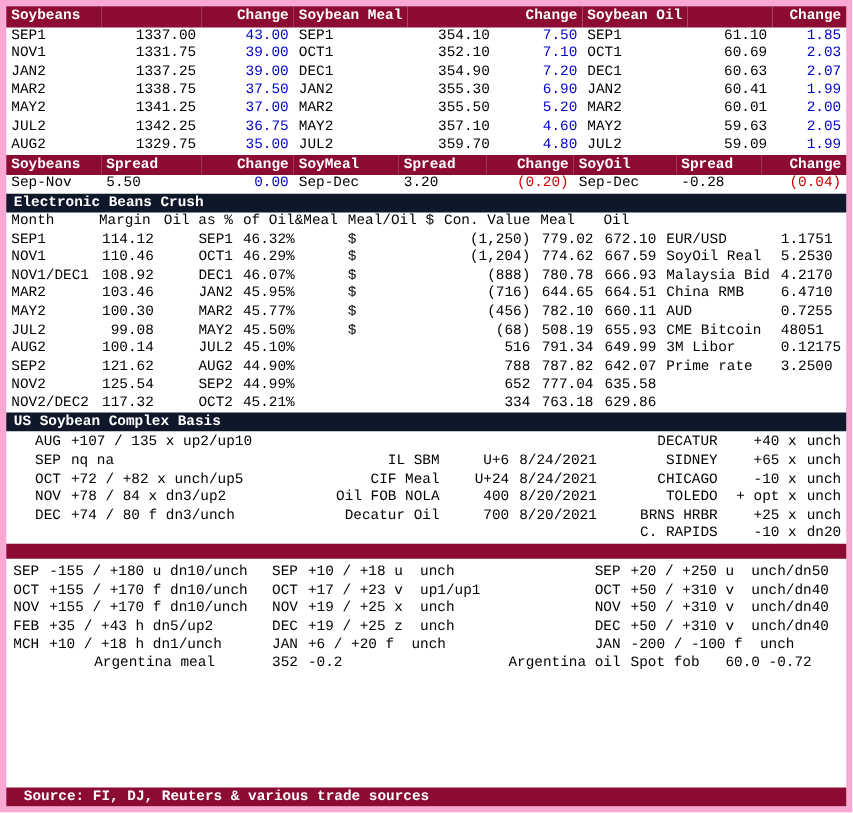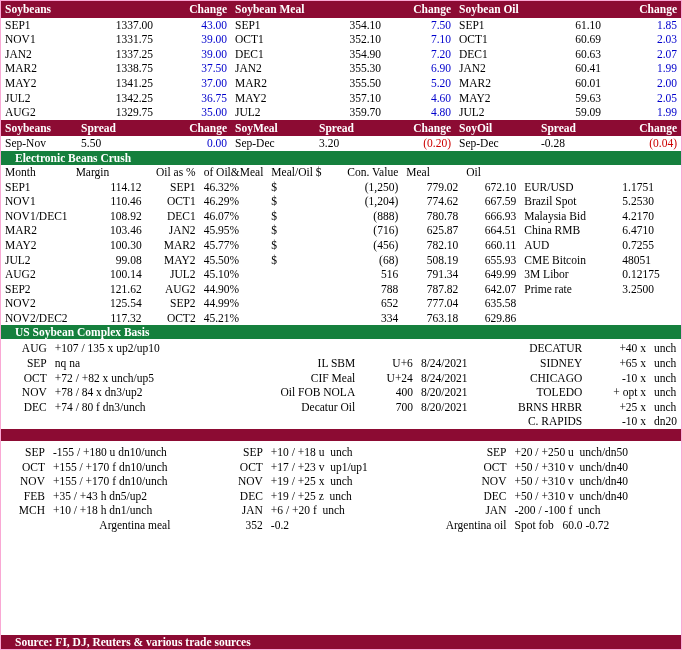--- a/index.html
+++ b/index.html
@@ -4,31 +4,31 @@
 <style>
   html,body{margin:0;padding:0;}
   body{
     width:682px;height:650px;
     background:#ffffff;
     font-family:"Liberation Serif", serif;
     font-size:11.5px;
     color:#000;
     -webkit-font-smoothing:none;
   }
-  .page{position:relative;width:682px;height:650px;box-sizing:border-box;border:1px solid #f9a8d4;}
+  .page{position:relative;width:682px;height:650px;box-sizing:border-box;border:5px solid #f9a8d4;font-family:Liberation Mono, monospace;}
   table{border-collapse:collapse;}
   .hdr{background:#8c0b33;color:#fff;font-weight:bold;}
   .hdr td{padding:1px 4px;}
   .blue{color:#0000cc;}
   .red{color:#cc0000;}
   .r{text-align:right;}
   .c{text-align:center;}
   td{padding:0px 4px;line-height:14.6px;white-space:nowrap;}
   .sec{width:100%;}
-  .band{background:#15803d;color:#fff;font-weight:bold;padding:1px 14px;}
+  .band{background:#0f172a;color:#fff;font-weight:bold;padding:1px 6px;}
   .thinband{background:#8c0b33;height:12px;}
   .footer{background:#8c0b33;color:#fff;font-weight:bold;padding:1px 14px;position:absolute;bottom:0;left:0;right:0;}
   .t1 td{height:14.6px;}
 </style>
 </head>
 <body>
 
 <div class="page">
 
   <table class="sec t1">
@@ -180,21 +180,21 @@
     </tr>
     <tr>
       <td>NOV1</td>
       <td class="r">110.46</td>
       <td class="r">OCT1</td>
       <td>46.29%</td>
       <td>$</td>
       <td class="r">(1,204)</td>
       <td class="r">774.62</td>
       <td class="r">667.59</td>
-      <td>Brazil Spot</td>
+      <td>SoyOil Real</td>
       <td>5.2530</td>
     </tr>
     <tr>
       <td>NOV1/DEC1</td>
       <td class="r">108.92</td>
       <td class="r">DEC1</td>
       <td>46.07%</td>
       <td>$</td>
       <td class="r">(888)</td>
       <td class="r">780.78</td>
@@ -202,21 +202,21 @@
       <td>Malaysia Bid</td>
       <td>4.2170</td>
     </tr>
     <tr>
       <td>MAR2</td>
       <td class="r">103.46</td>
       <td class="r">JAN2</td>
       <td>45.95%</td>
       <td>$</td>
       <td class="r">(716)</td>
-      <td class="r">625.87</td>
+      <td class="r">644.65</td>
       <td class="r">664.51</td>
       <td>China RMB</td>
       <td>6.4710</td>
     </tr>
     <tr>
       <td>MAY2</td>
       <td class="r">100.30</td>
       <td class="r">MAR2</td>
       <td>45.77%</td>
       <td>$</td>

